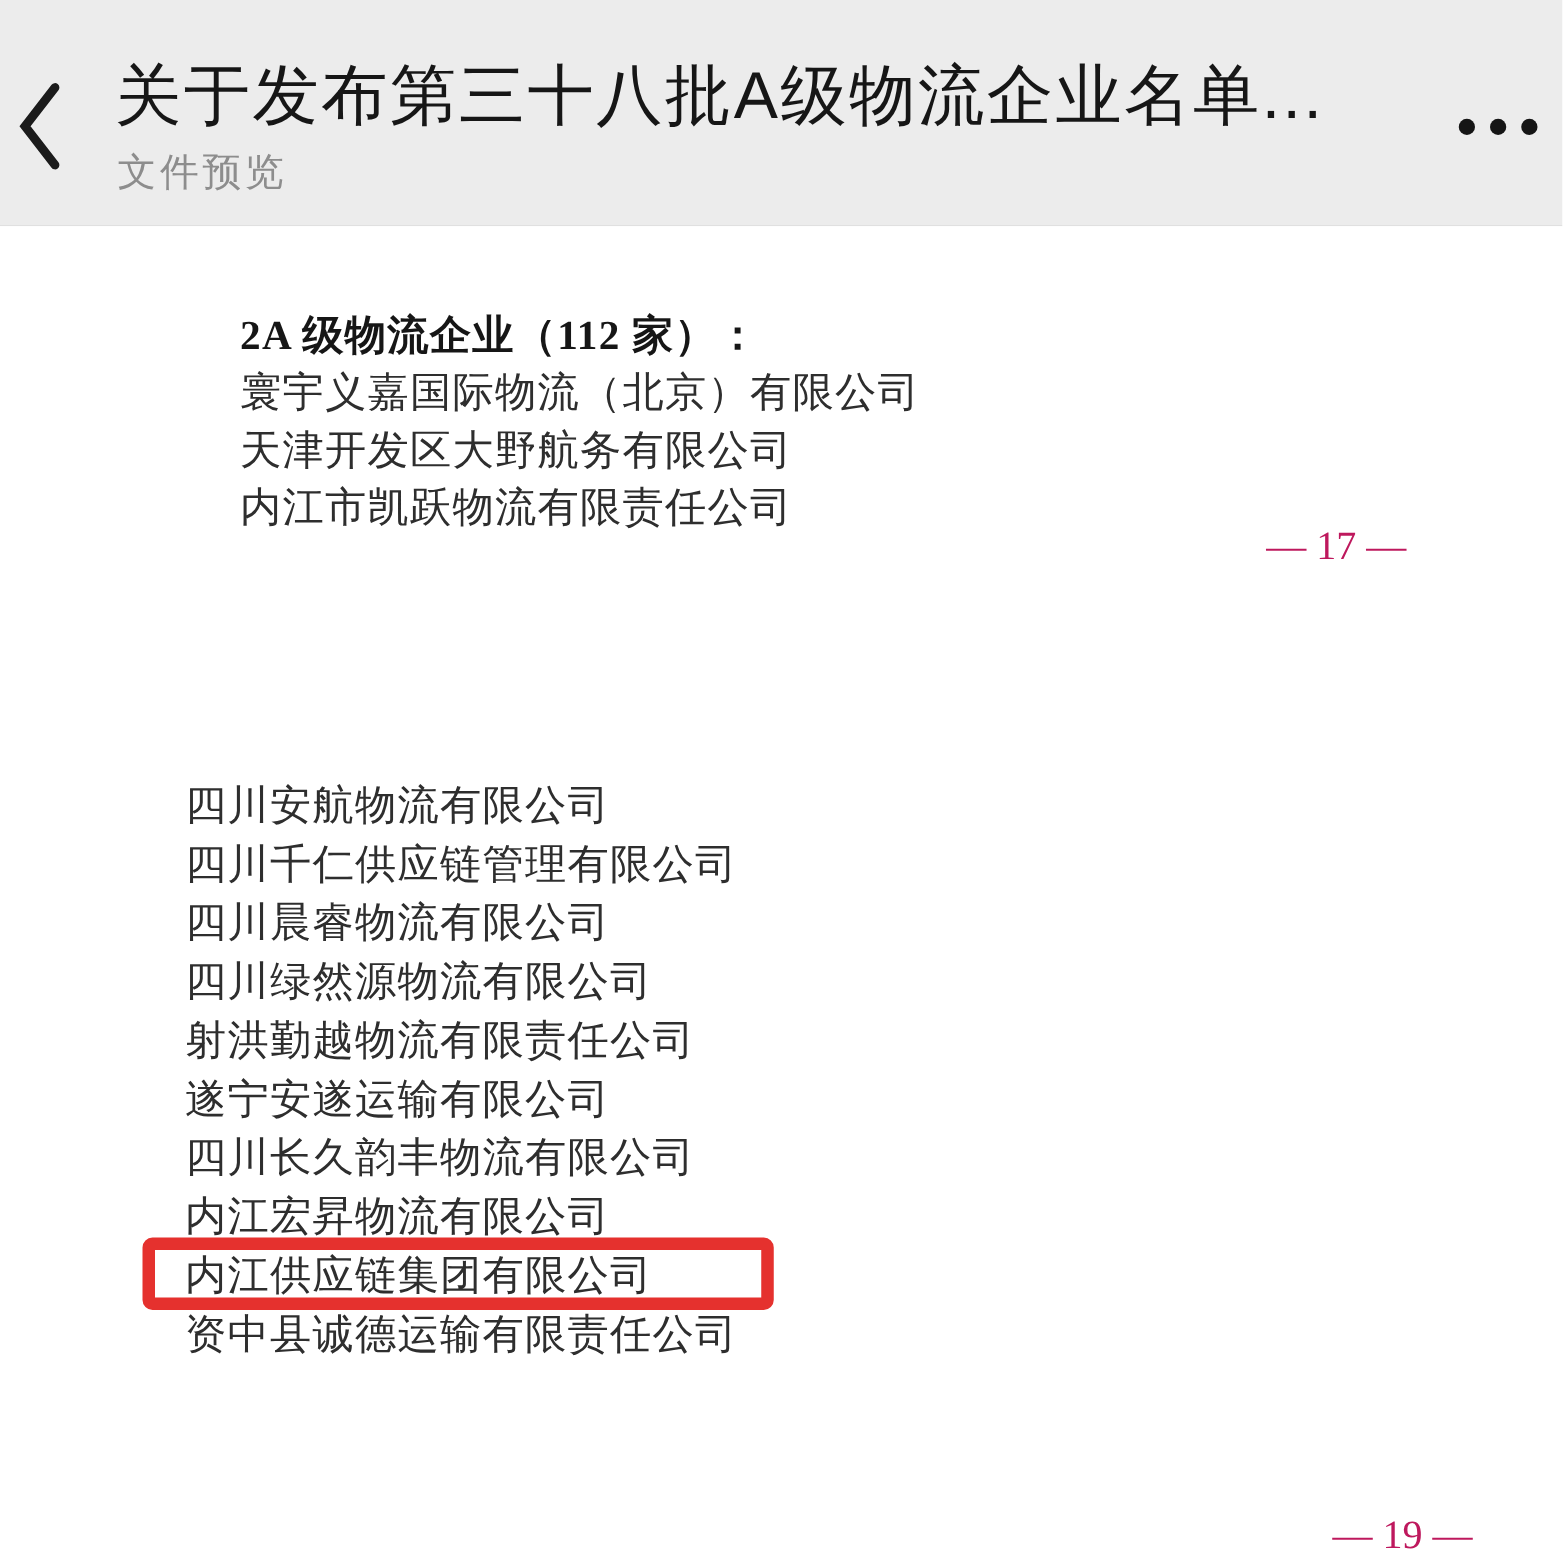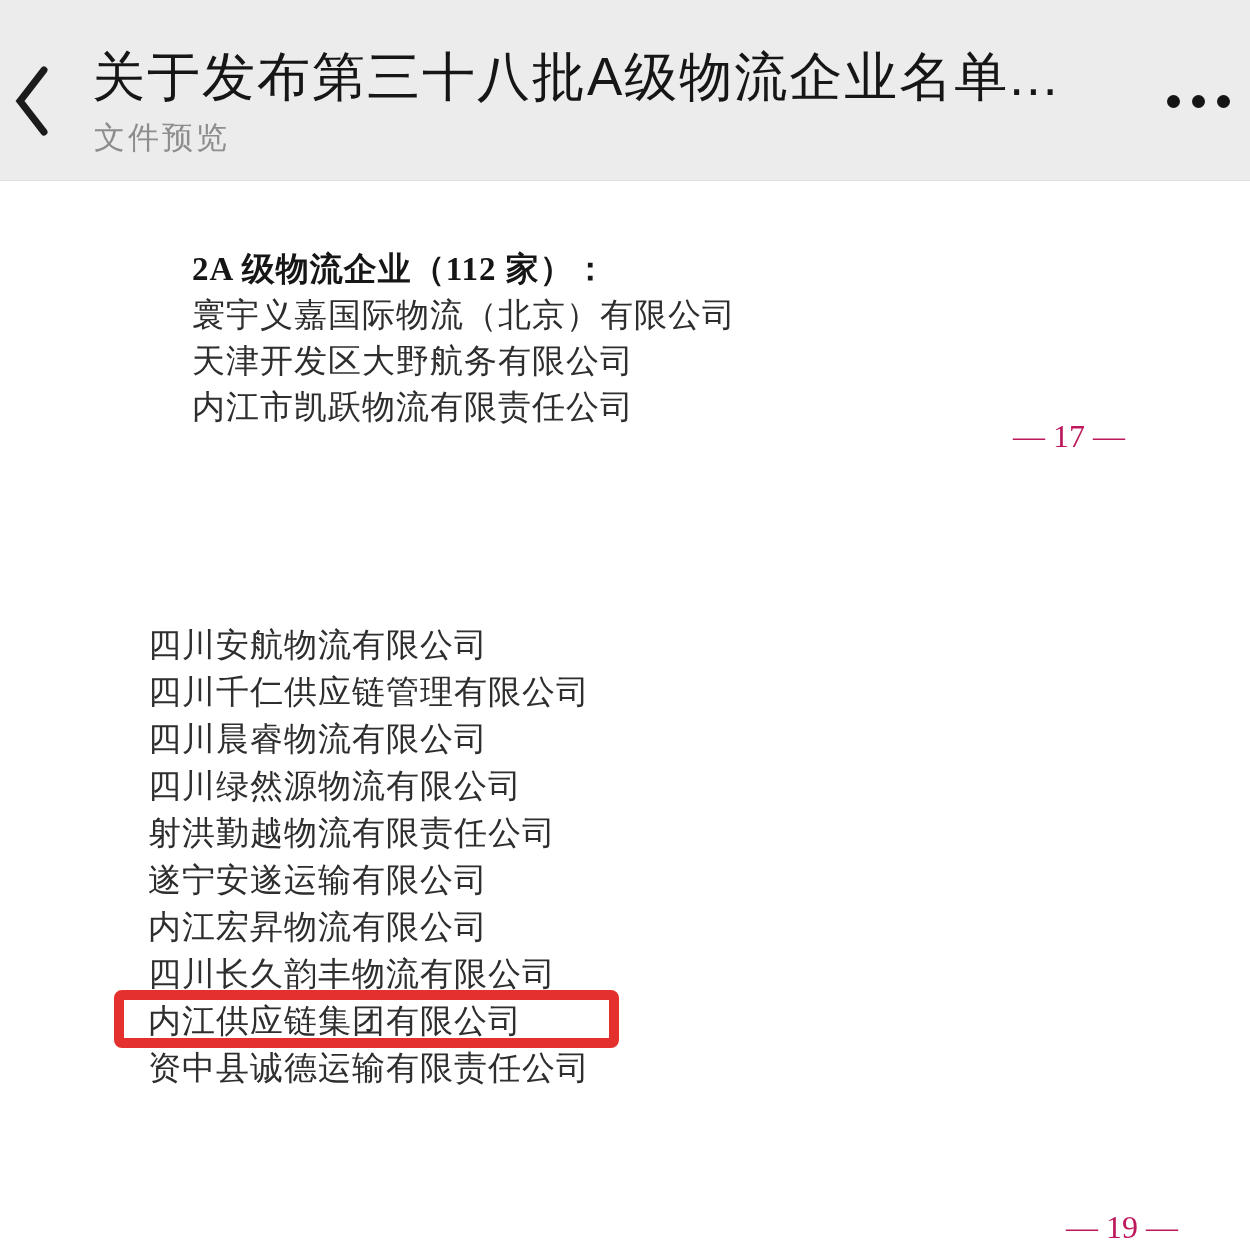--- a/index.html
+++ b/index.html
@@ -174,22 +174,22 @@
 
     <div class="page-num p17">— 17 —</div>
 
     <div class="sec-sichuan">
       <div class="doc-line">四川安航物流有限公司</div>
       <div class="doc-line">四川千仁供应链管理有限公司</div>
       <div class="doc-line">四川晨睿物流有限公司</div>
       <div class="doc-line">四川绿然源物流有限公司</div>
       <div class="doc-line">射洪勤越物流有限责任公司</div>
       <div class="doc-line">遂宁安遂运输有限公司</div>
+      <div class="doc-line">四川长久韵丰物流有限公司</div>
       <div class="doc-line">内江宏昇物流有限公司</div>
-      <div class="doc-line">四川长久韵丰物流有限公司</div>
       <div class="doc-line">内江供应链集团有限公司</div>
       <div class="doc-line">资中县诚德运输有限责任公司</div>
     </div>
 
     <div class="highlight-box"></div>
 
     <div class="page-num p19">— 19 —</div>
 
   </div>
 </div>

